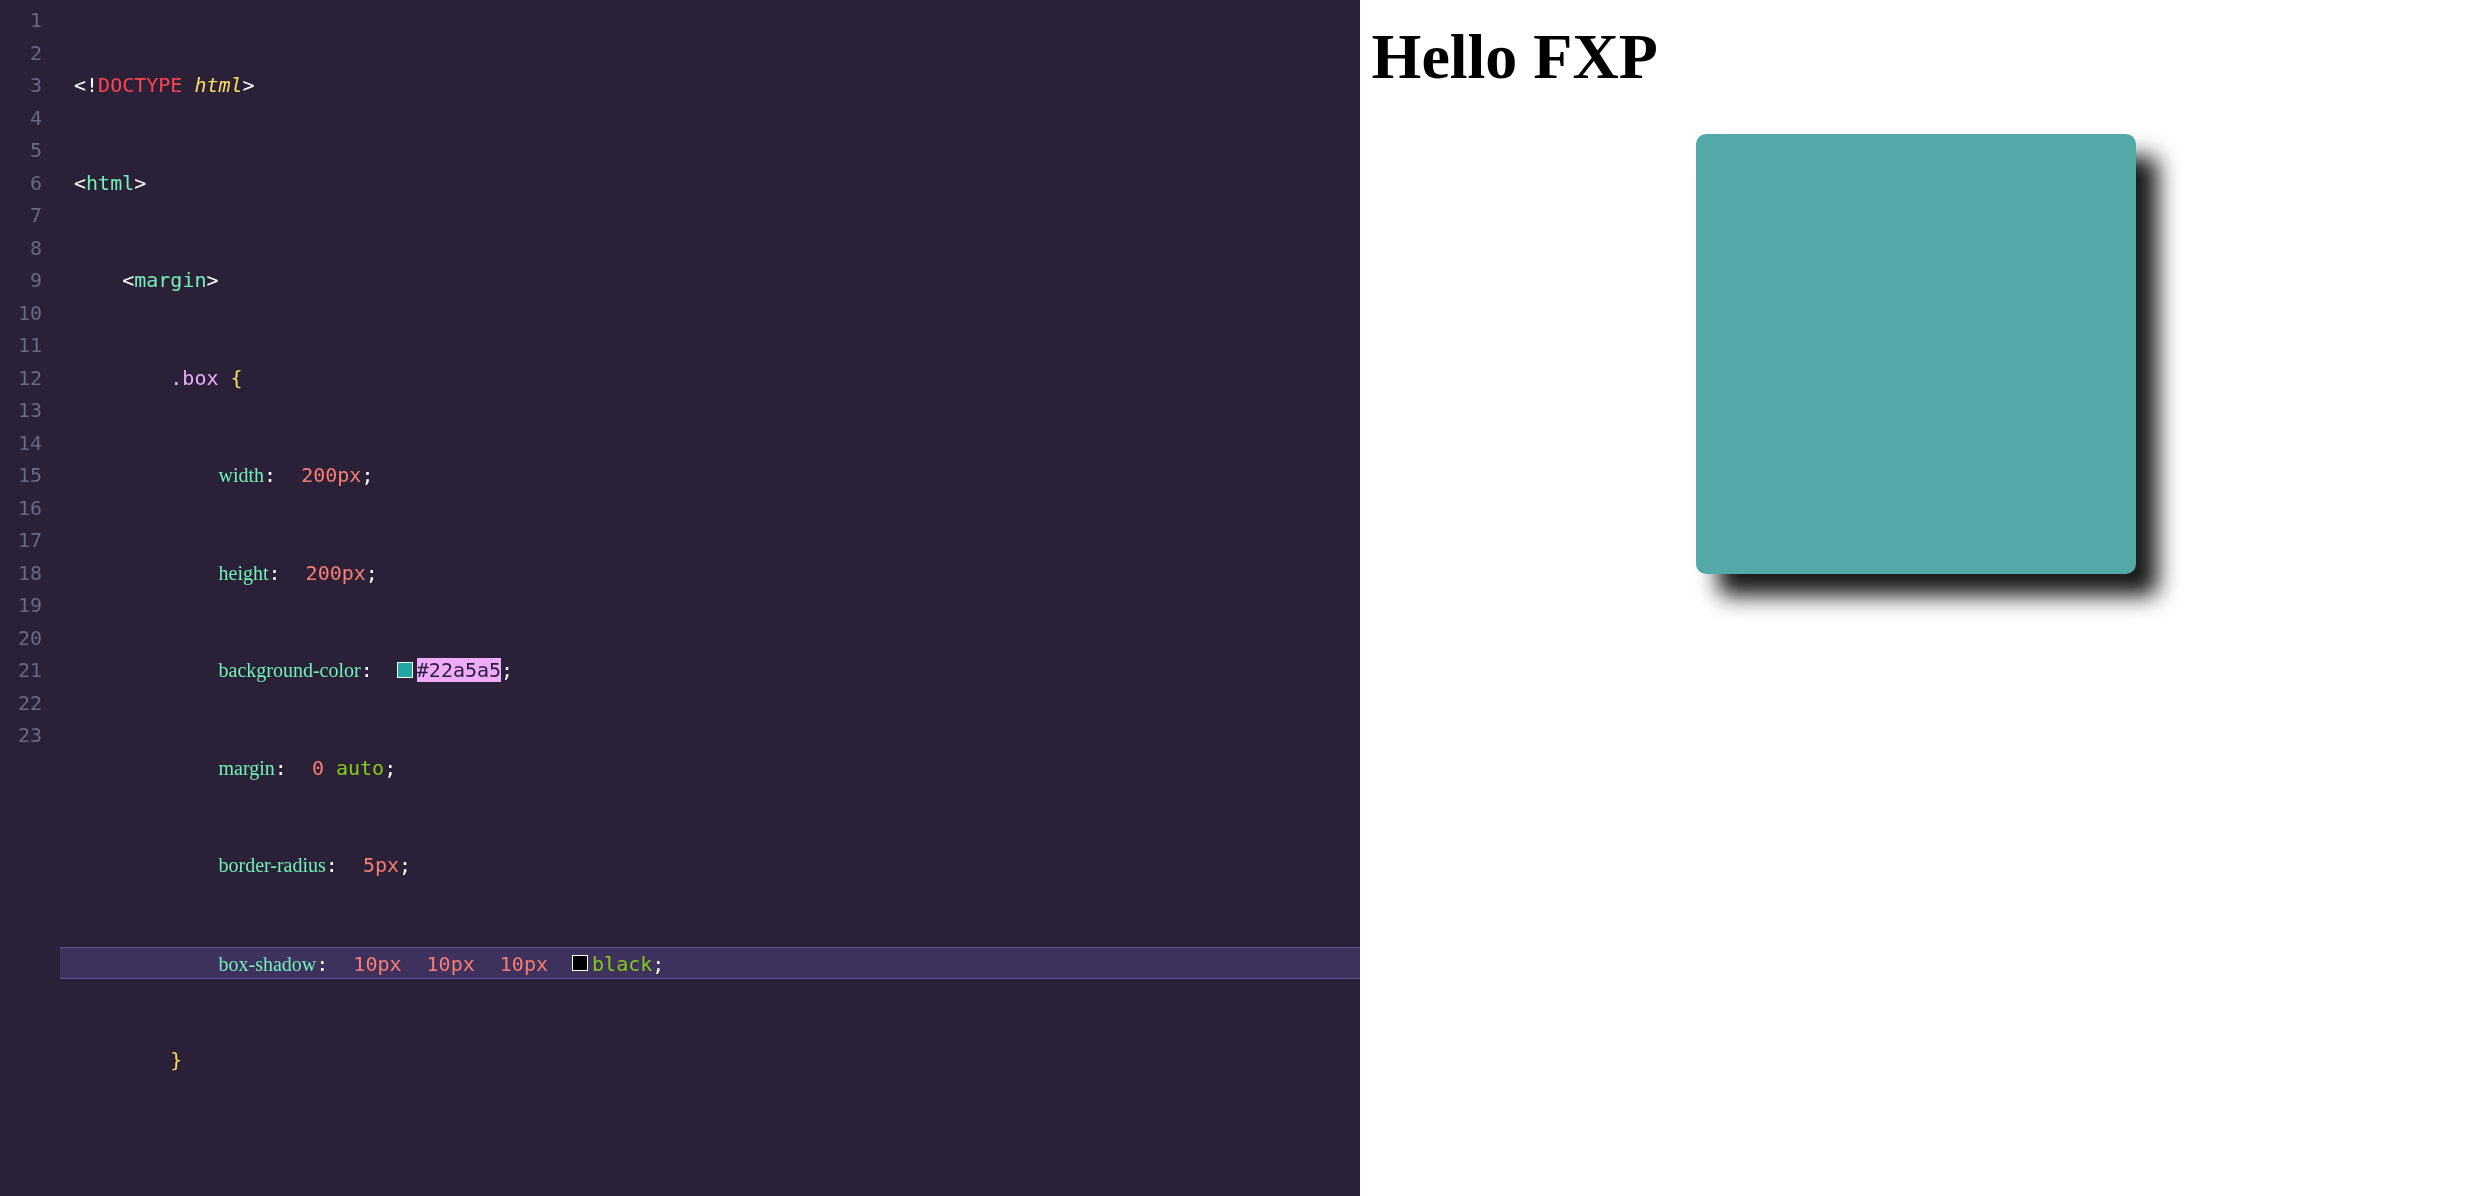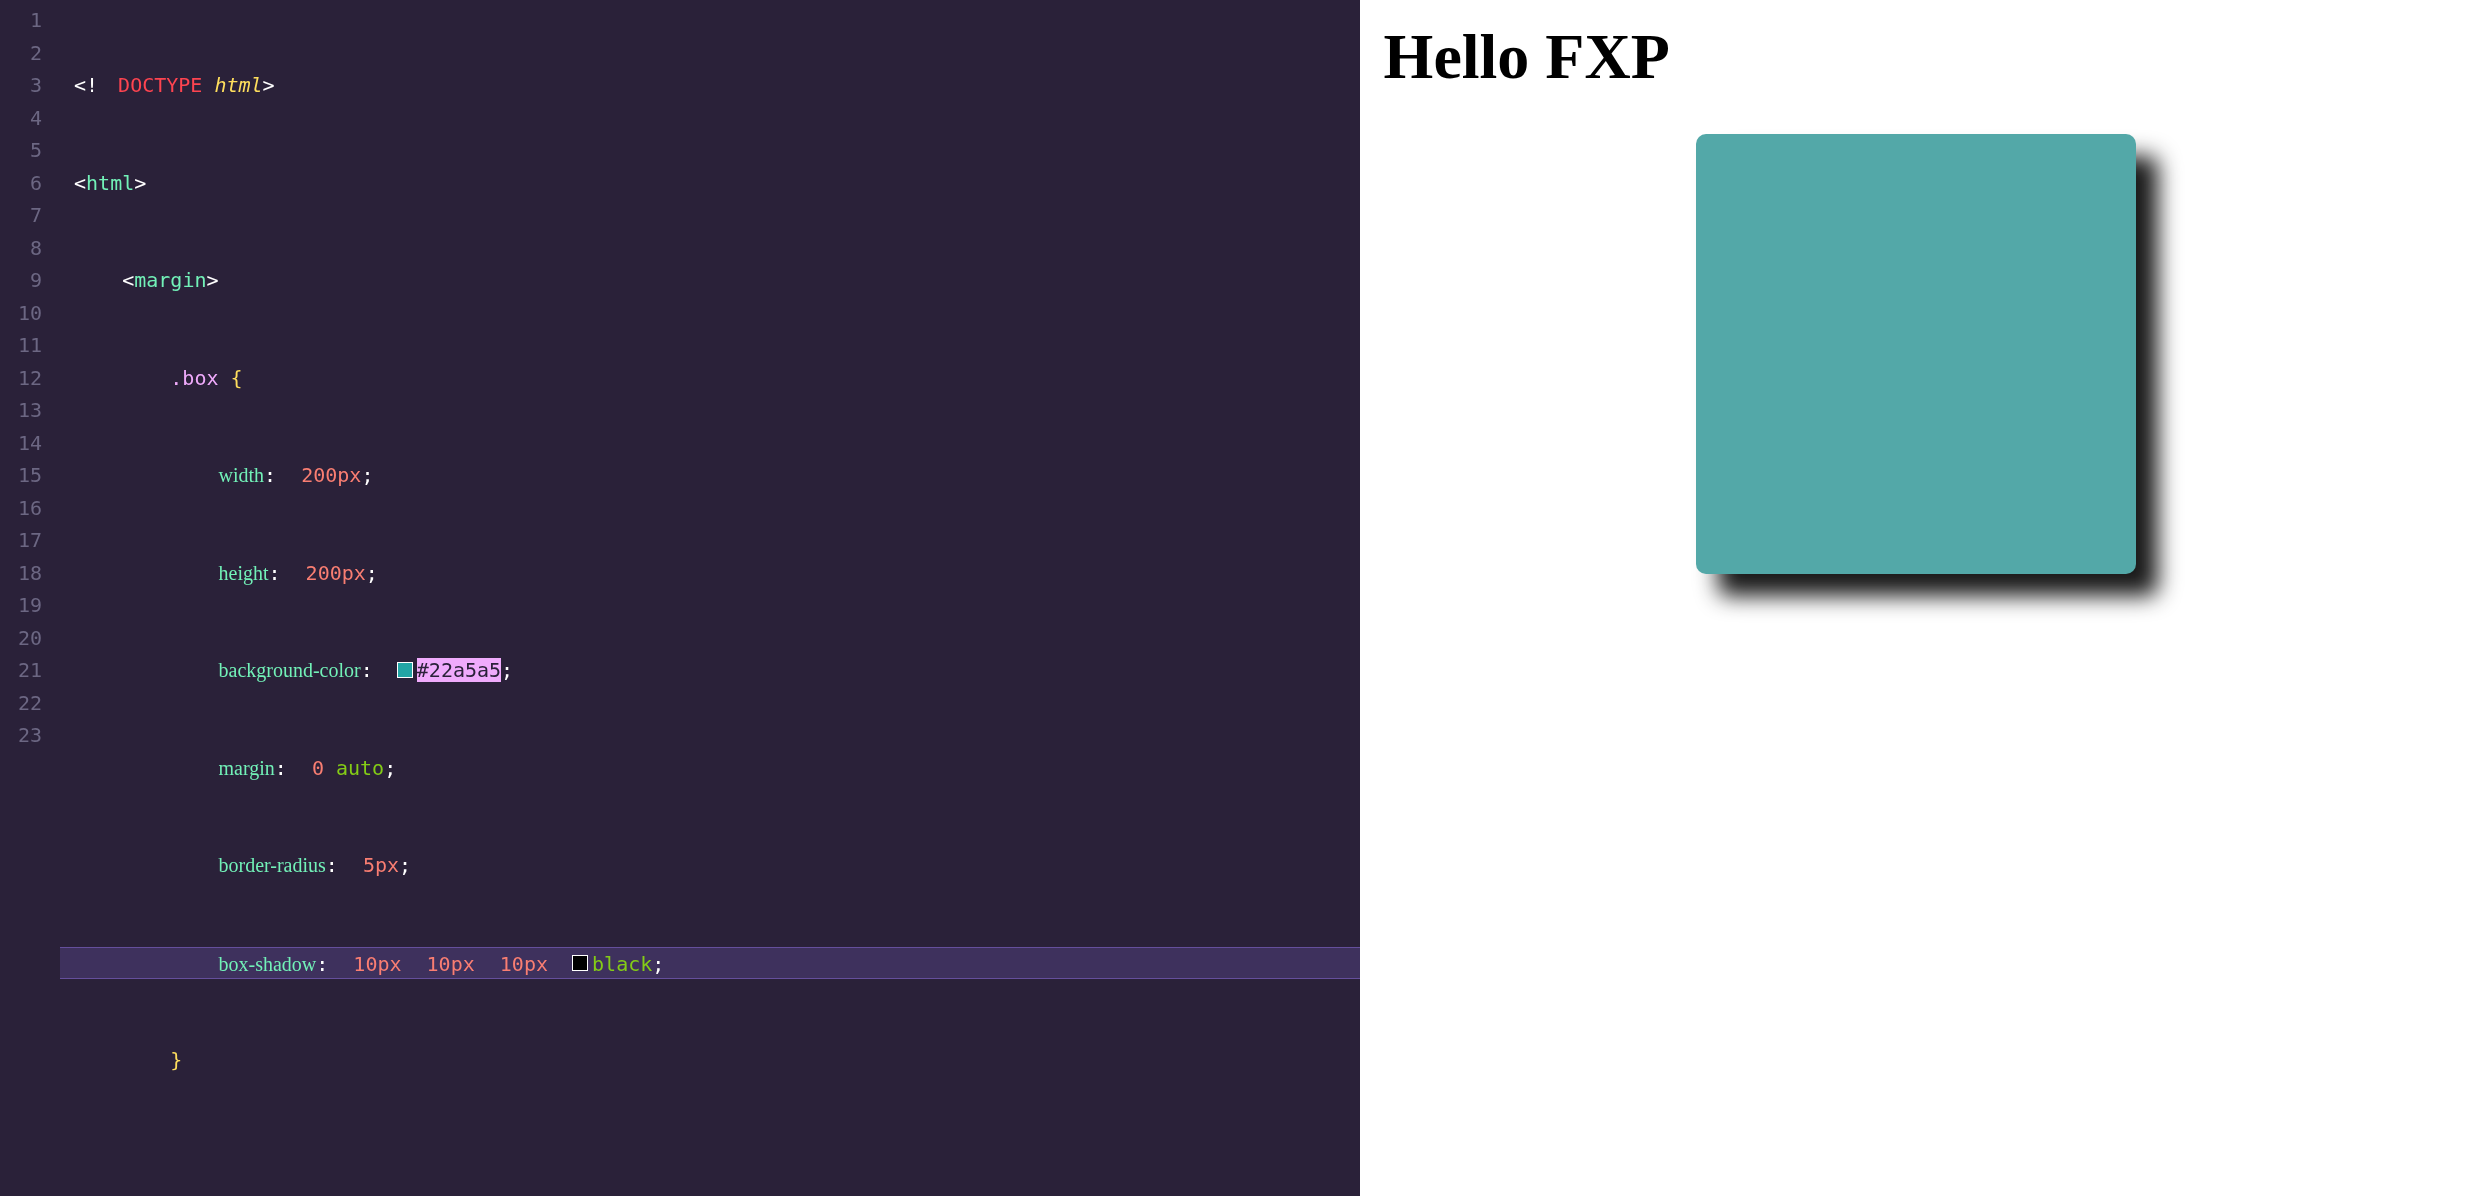--- a/index.html
+++ b/index.html
@@ -52,41 +52,41 @@
       border-bottom: 1px solid rgba(140, 110, 220, 0.5);
     }
     
     .tag { color: #72f1b8; }
     .punct { color: #ffffff; }
     .bracket { color: #fede5d; }
     .selector { color: #f0abfc; }
     .prop { color: #72f1b8; font-family: Liberation Serif, serif; }
     .num { color: #f97e72; margin-left: 13px; }
     .keyword { color: #fede5d; font-style: italic; }
-    .doctype { color: #fe4450; margin-left: 20px; }
+    .doctype { color: #fe4450; }
     .colorname { color: #84cc16; margin-top: 8px; }
     .selected {
       background: #f0abfc;
       color: #2a2139;
     }
     .color-swatch {
       display: inline-block;
       width: 16px;
       height: 16px;
       border: 1px solid #ffffff;
       vertical-align: middle;
       margin-right: 4px;
       position: relative;
       top: -2px;
     }
     
     .preview {
       width: 45%;
       background: #ffffff;
-      padding: 20px 24px;
+      padding: 20px 12px;
       overflow: hidden;
     }
     .preview h1 {
       font-family: 'Times New Roman', Times, serif;
       font-size: 64px;
       font-weight: bold;
       color: #000000;
       margin-bottom: 40px;
     }
     .preview-box {

